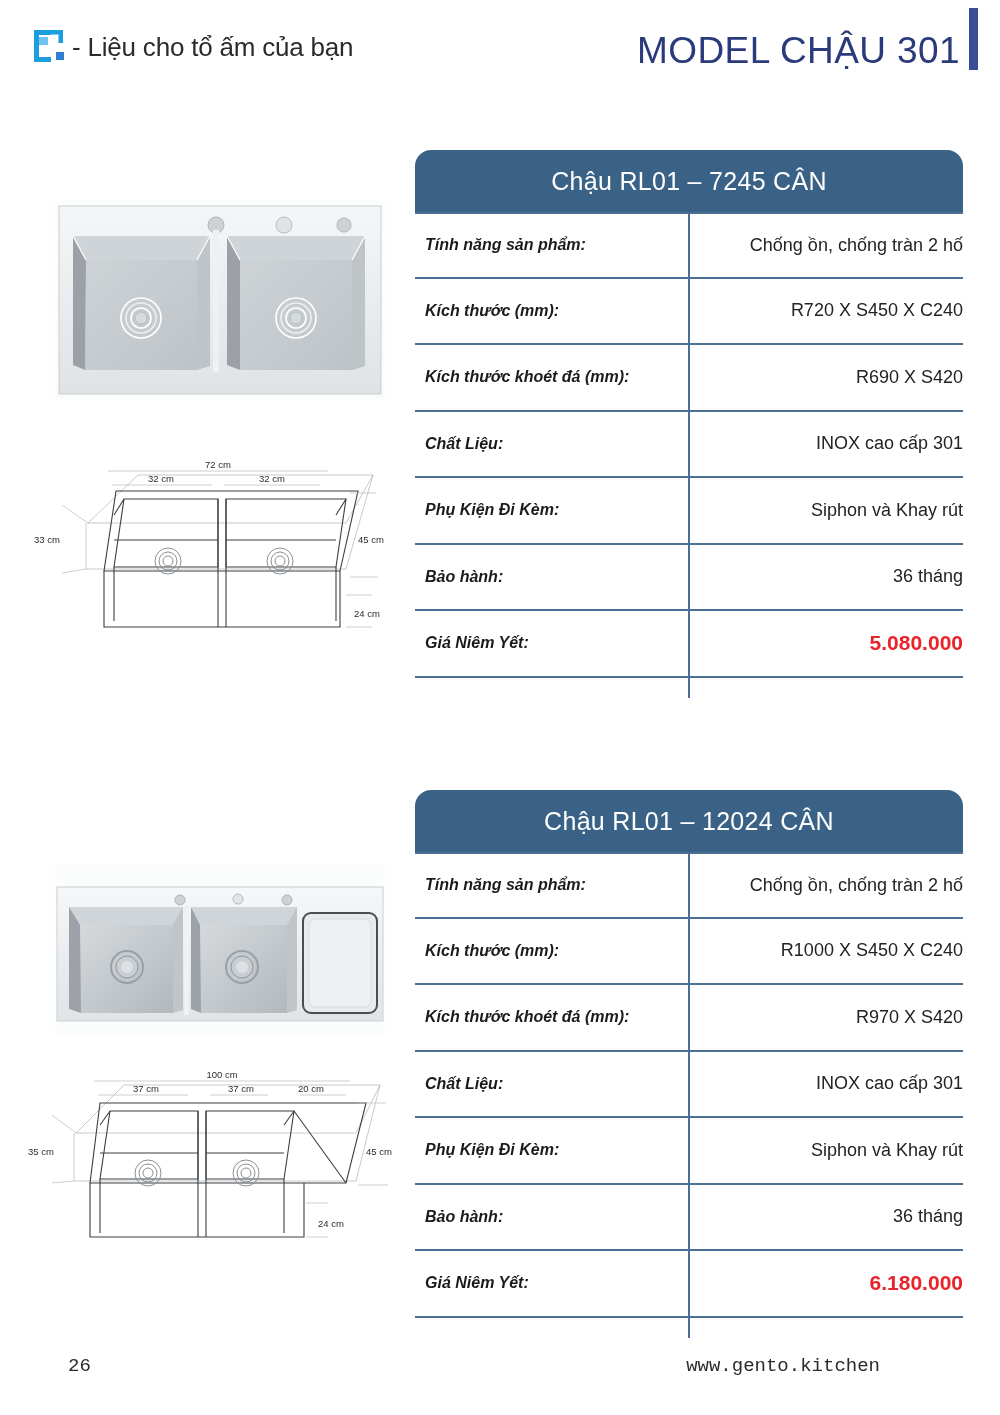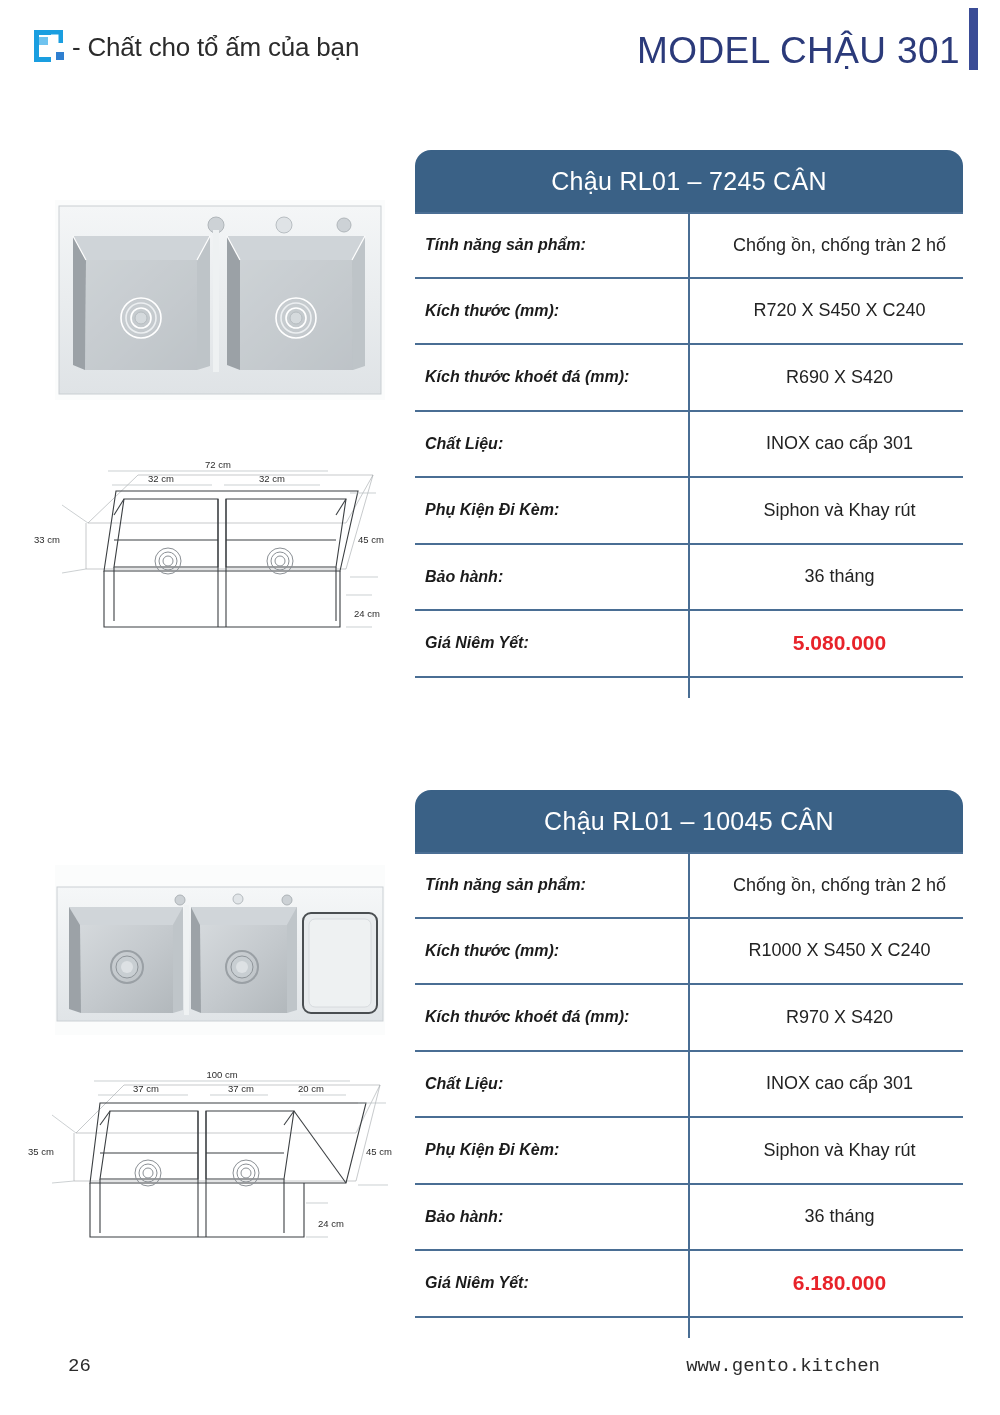--- a/index.html
+++ b/index.html
@@ -71,21 +71,21 @@
     border-bottom: 2px solid #4a6e94;
   }
   .spec-row.first { border-top: 2px solid #4a6e94; }
   .spec-label {
     width: 273px; padding-left: 10px;
     font-size: 16px; font-weight: bold; color: #1b1b1b;
     white-space: nowrap;
     font-style: italic;
   }
   .spec-value {
-    flex: 1; text-align: center;
+    flex: 1; text-align: right;
     font-size: 18px; color: #232323;
     white-space: nowrap;
     margin-left: 28px;
   }
   .spec-value.price {
     color: #e8232a; font-weight: bold; font-size: 21px;
   }
   .col-divider {
     position: absolute; left: 273px; top: 0;
     width: 2px; background: #4a6e94;
@@ -112,21 +112,21 @@
   <div class="header">
     <div class="logo-wrap">
       <svg width="44" height="44" viewBox="0 0 44 44">
         <path d="M6 6 h17 v5 h-12 v22 h12 v5 h-17 z" fill="#1a9ee0"></path>
         <rect x="23" y="6" width="12" height="4.5" fill="#1a9ee0"></rect>
         <rect x="30.5" y="6" width="4.5" height="13" fill="#1a9ee0"></rect>
         <rect x="28" y="28" width="8" height="8" fill="#2f7fd0"></rect>
         <rect x="11" y="13" width="9" height="8" fill="#6fc3ef"></rect>
       </svg>
     </div>
-    <div class="brand-line">- Chất cho tổ ấm của bạn</div>
+    <div class="brand-line">- Liệu cho tổ ấm của bạn</div>
     <div class="model-title">MODEL CHẬU 301</div>
     <div class="header-bar"></div>
   </div>
 
   <div class="product" id="product-1">
 
     <div class="photo">
       <svg width="330" height="200" viewBox="0 0 330 200">
         <defs>
           <linearGradient id="bowlA1" x1="0" y1="0" x2="1" y2="1">
@@ -376,21 +376,21 @@
         </g>
         <g font-size="9.5" fill="#2b2b2b" font-family="Liberation Sans, sans-serif">
           <text x="0" y="100">35 cm</text>
           <text x="338" y="100">45 cm</text>
           <text x="290" y="172">24 cm</text>
         </g>
       </svg>
     </div>
 
     <div class="spec-table">
-      <div class="spec-head">Chậu RL01 – 10045 CÂN</div>
+      <div class="spec-head">Chậu RL01 – 12024 CÂN</div>
       <div class="spec-rows">
         <div class="spec-row first">
           <div class="spec-label">Tính năng sản phẩm:</div>
           <div class="spec-value">Chống ồn, chống tràn 2 hố</div>
         </div>
         <div class="spec-row">
           <div class="spec-label">Kích thước (mm):</div>
           <div class="spec-value">R1000 X S450 X C240</div>
         </div>
         <div class="spec-row">

